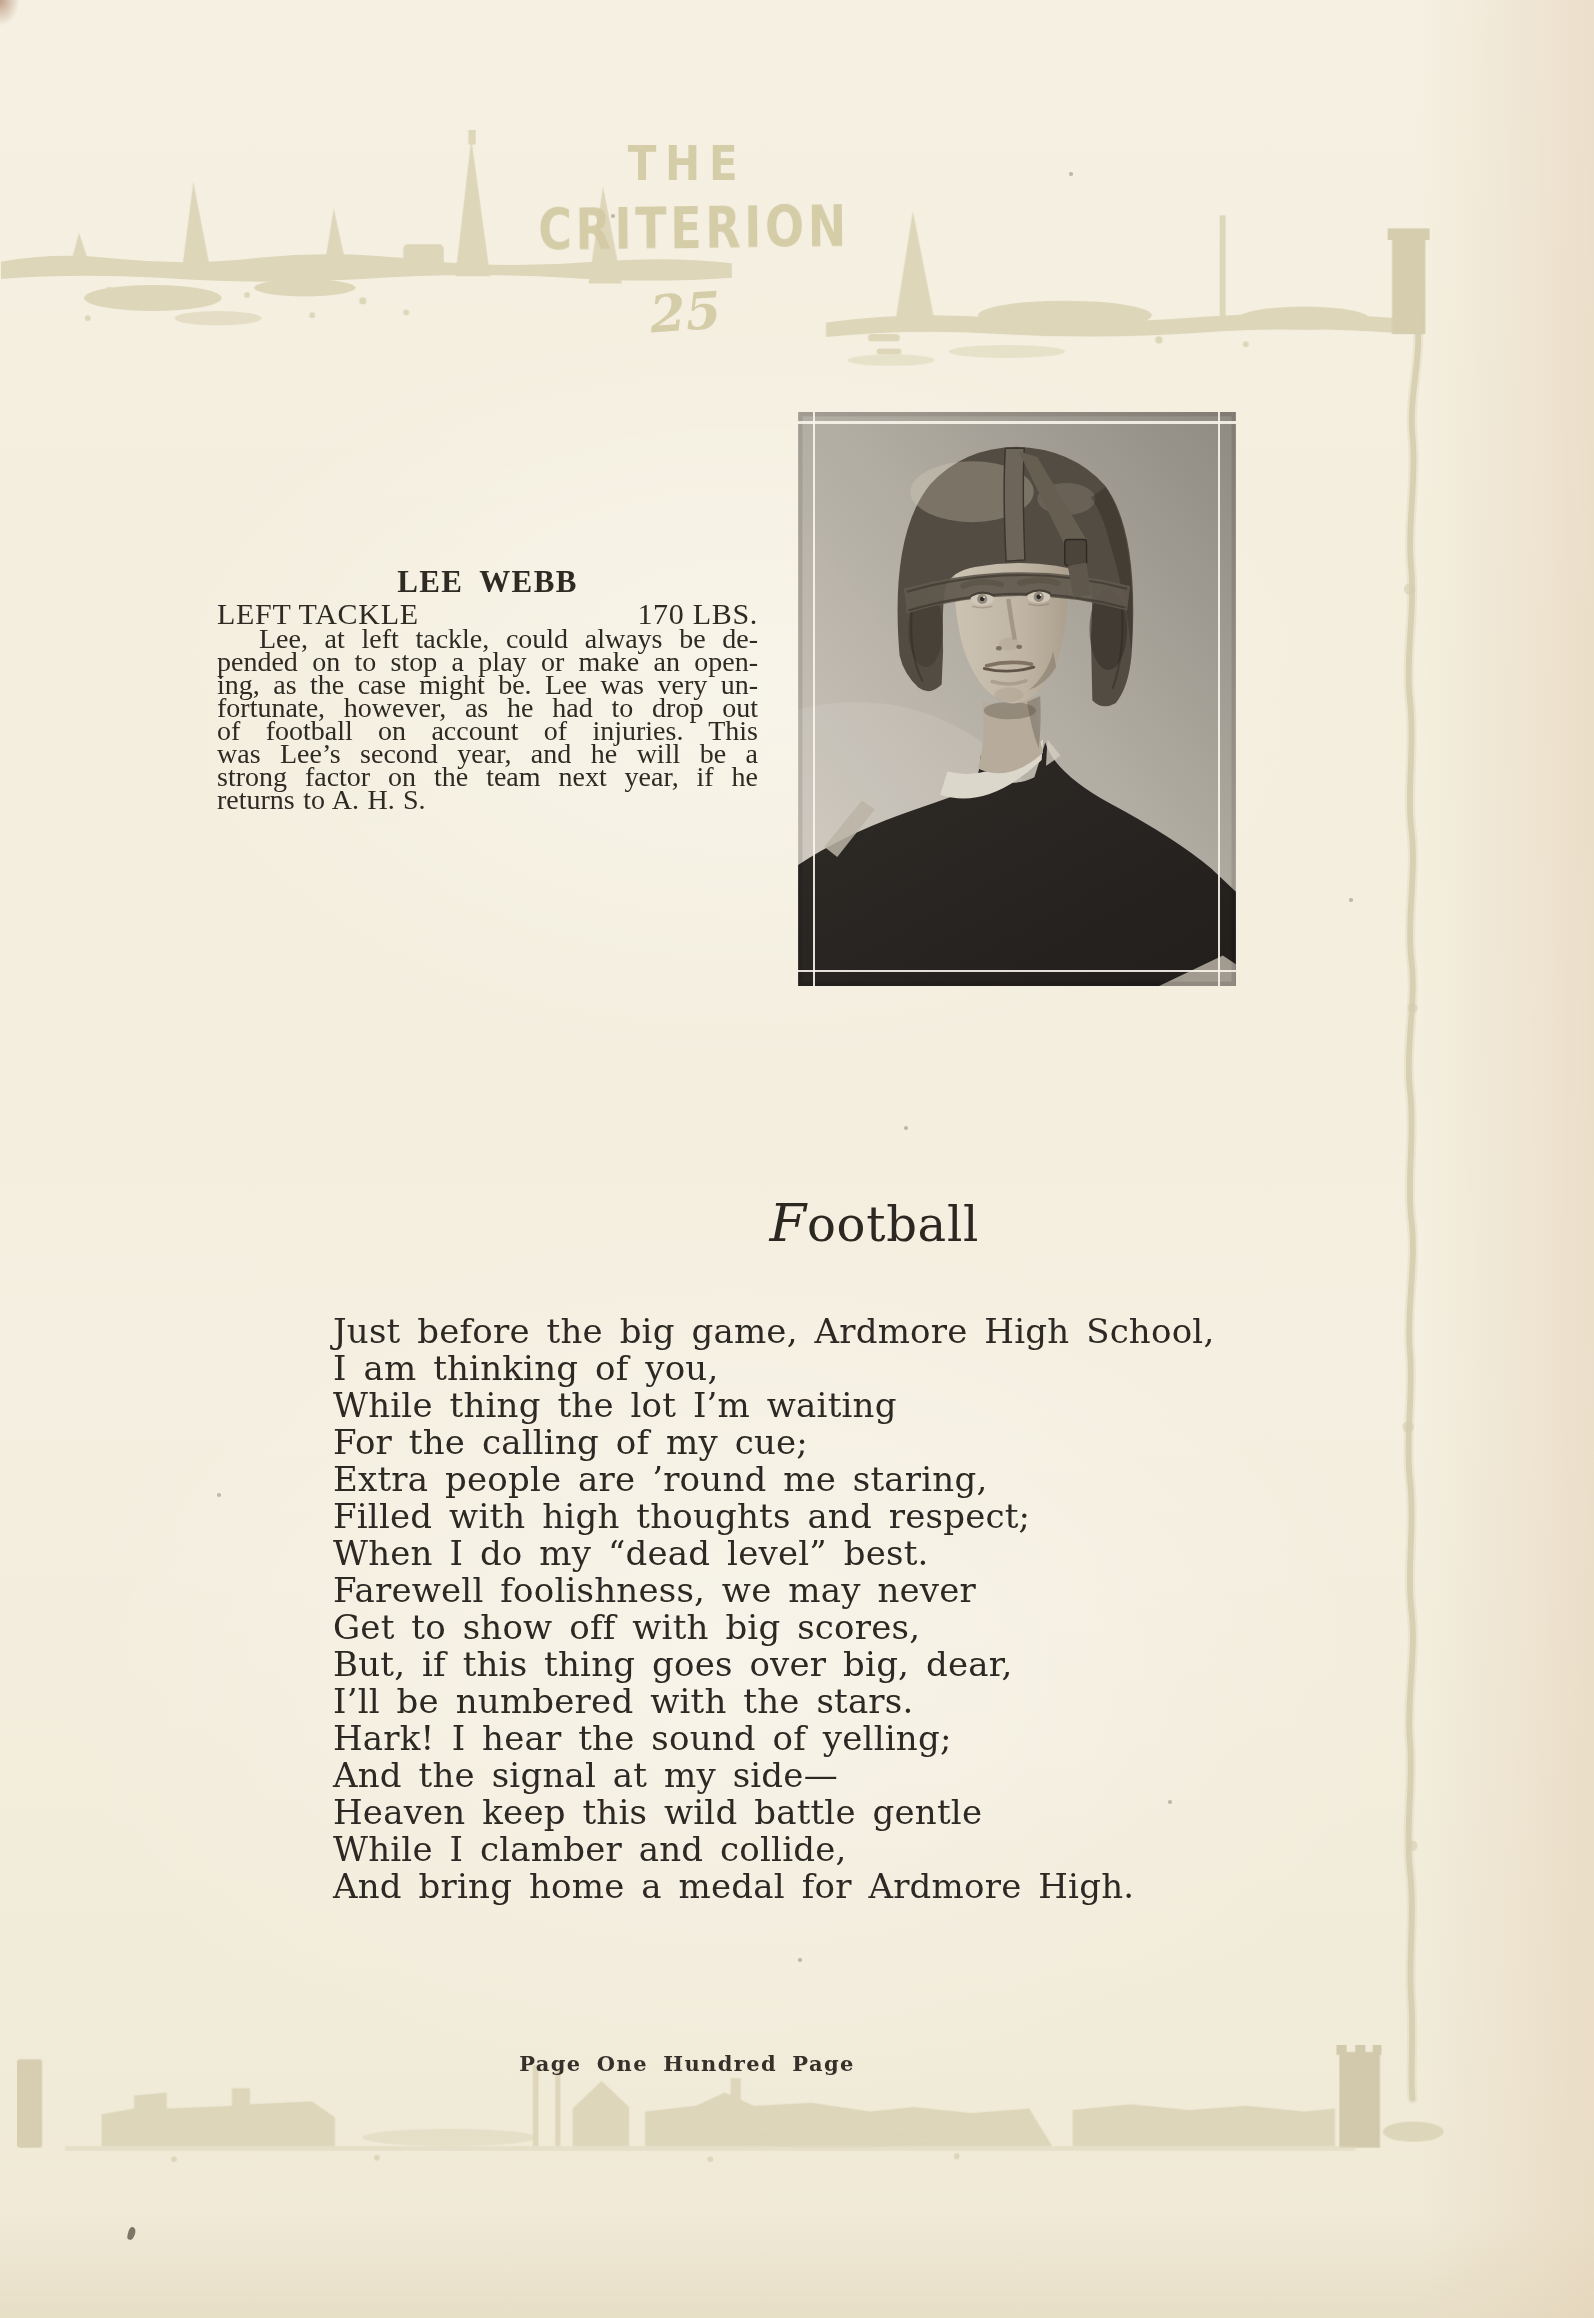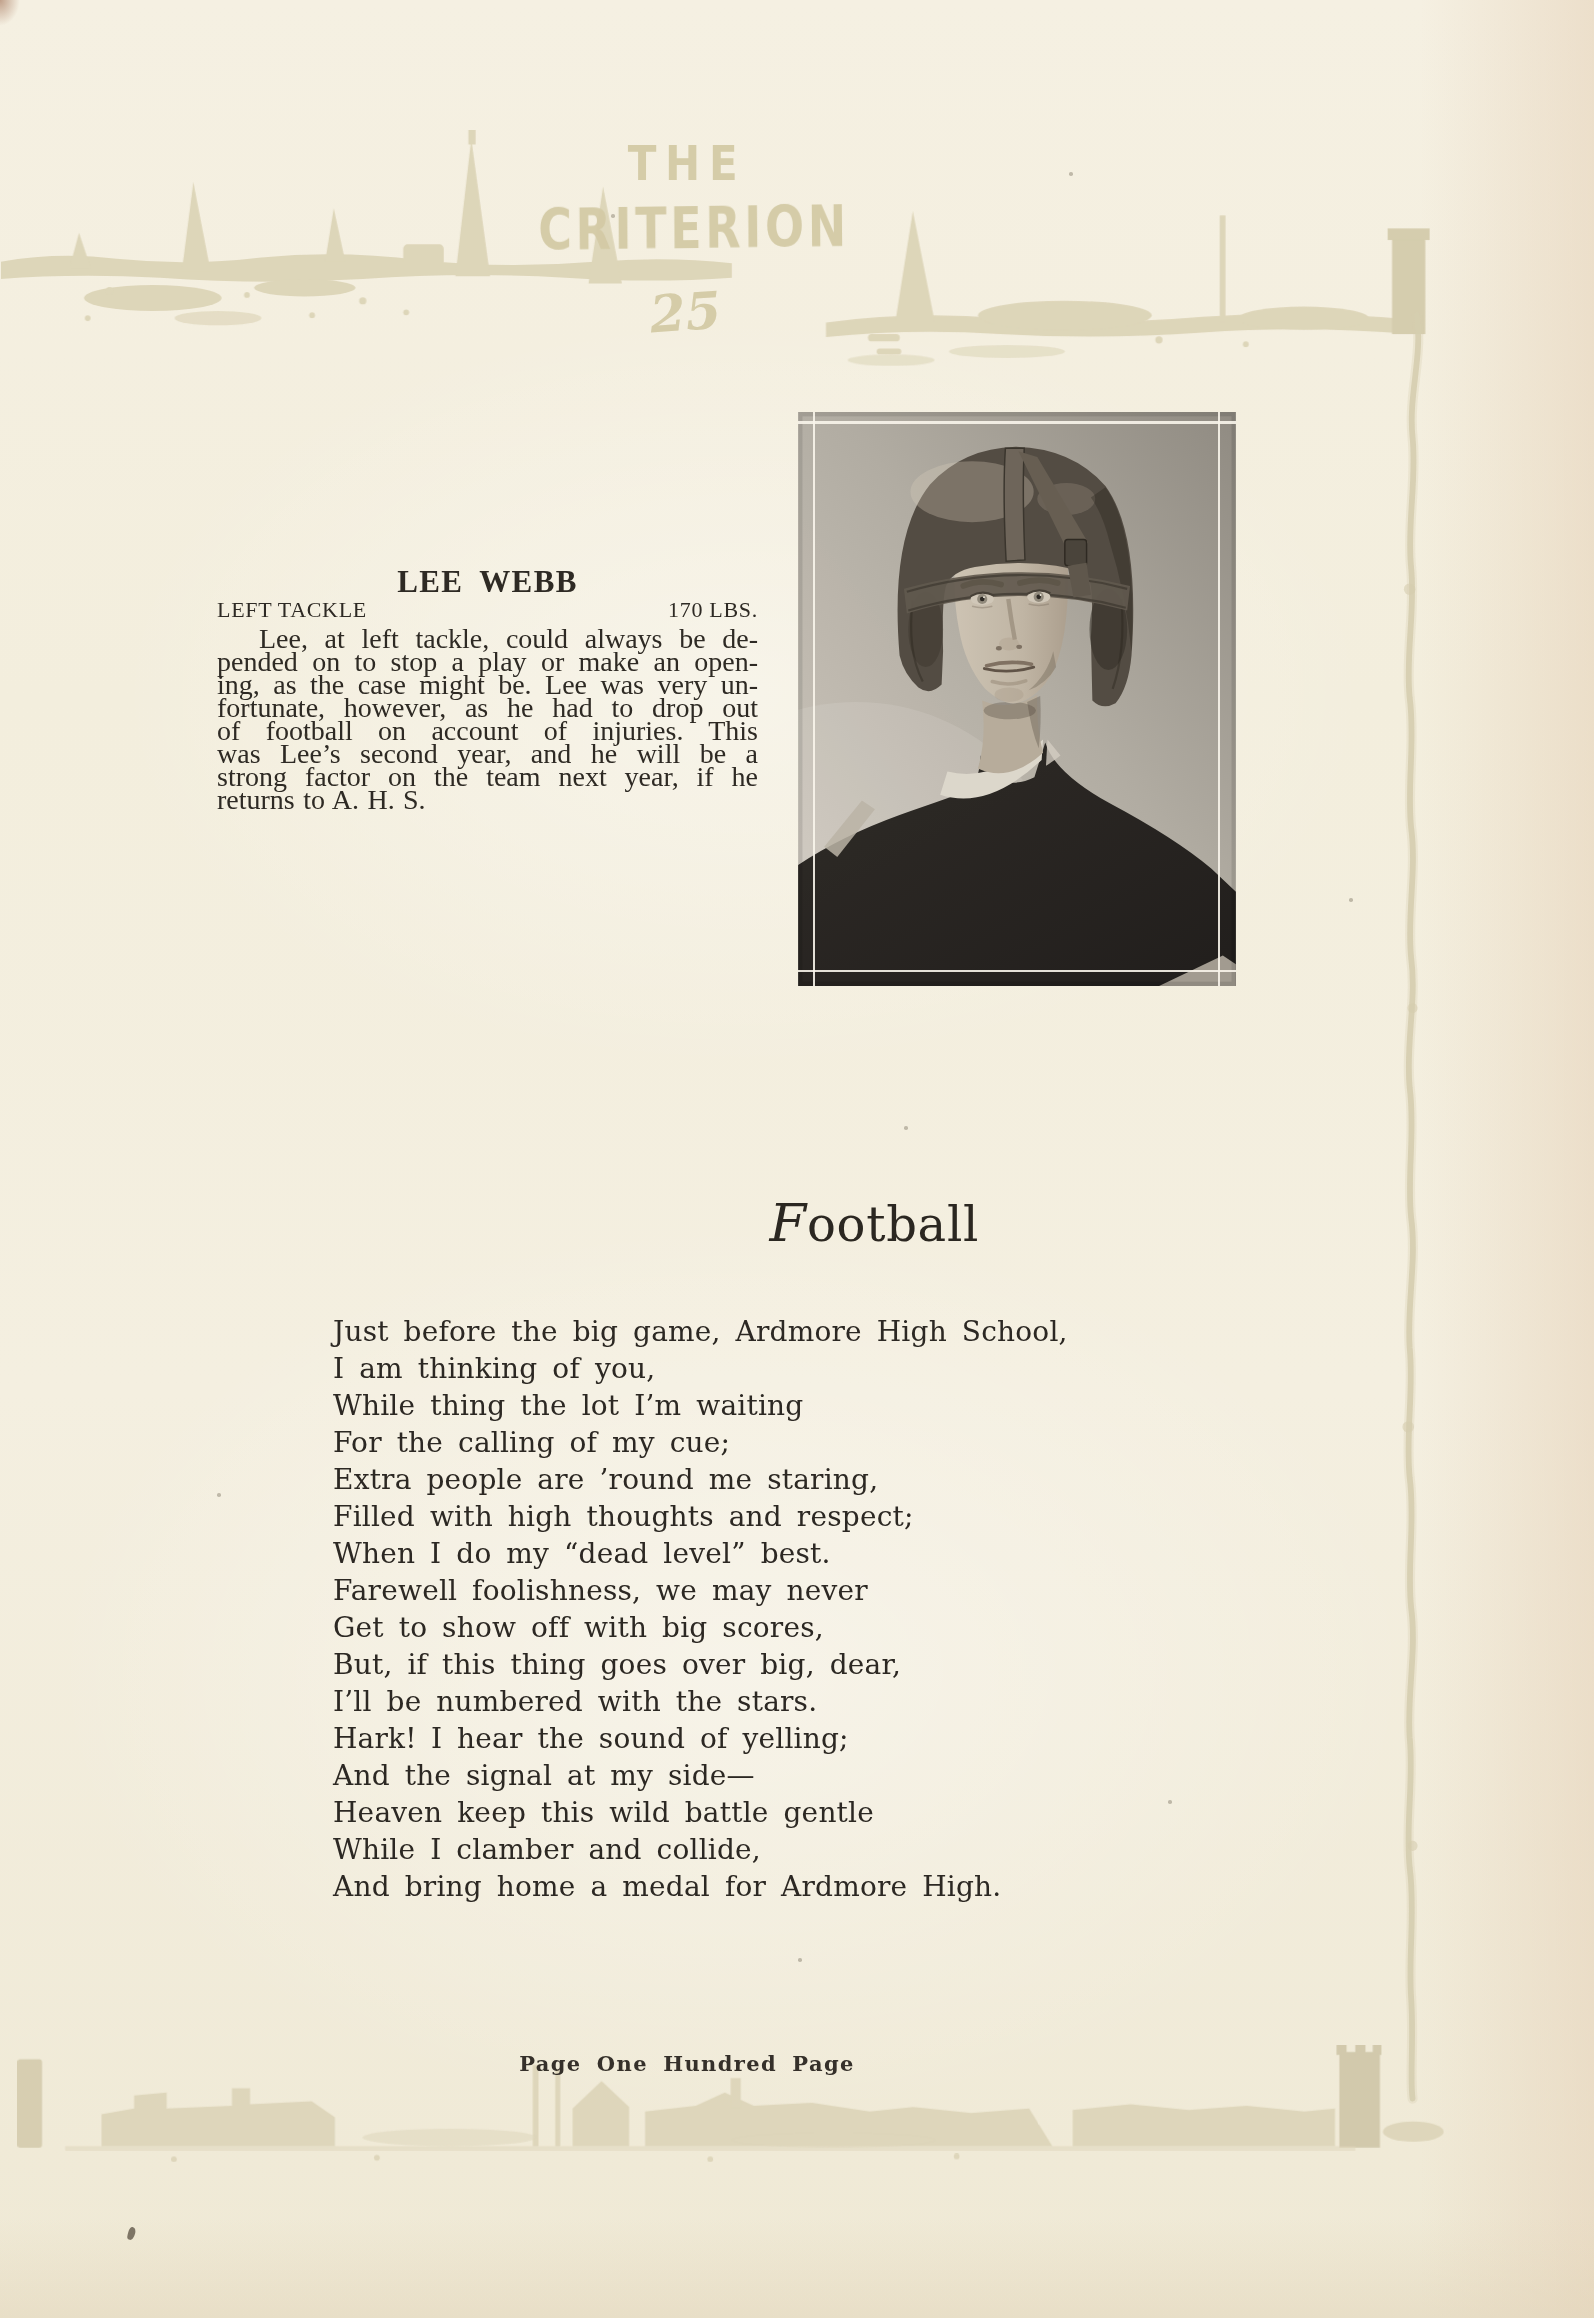--- a/index.html
+++ b/index.html
@@ -23,39 +23,39 @@
   .mh-crit{left:404px;top:206px;width:580px;font-size:46px;letter-spacing:3.6px;
     transform:scaleY(1.22) rotate(-0.6deg);}
   .mh-year{left:613px;top:287px;width:145px;font-size:51px;font-family:"DejaVu Serif",serif;
     font-style:italic;font-weight:bold;transform:rotate(-4deg);}
   .art{position:absolute;}
   
   .profile{position:absolute;left:217px;top:0;width:541px;height:869px;font-family:Liberation Serif, serif;}
   .pname{position:absolute;left:0;top:566px;width:100%;text-align:center;margin:0;
     font-size:31px;font-weight:bold;letter-spacing:1.4px;word-spacing:7.2px;line-height:1;}
   .prow{position:absolute;left:0;top:599px;width:100%;display:flex;justify-content:space-between;
-    font-size:22px;letter-spacing:0.7px;line-height:1;font-weight:bold;}
+    font-size:30px;letter-spacing:0.7px;line-height:1;font-weight:bold;}
   .prow span{font-weight:normal;}
   .bio{position:absolute;left:0;top:627px;width:100%;font-size:28px;}
   .bio-line{line-height:23px;text-align:justify;text-align-last:justify;word-spacing:1.4px;}
   .bio-line.indent{text-indent:42px;}
   .bio-line.last{text-align-last:left;}
   
   .photo{position:absolute;left:798px;top:412px;width:438px;height:574px;margin:0;
     overflow:hidden;filter:sepia(.06);}
   .photo svg{position:absolute;left:0;top:0;}
   .crop{position:absolute;background:#f4f2ec;opacity:.9;}
   .crop.v{top:0;width:2.2px;height:100%;}
   .crop.h{left:0;height:2.2px;width:100%;}
   
   .section-title{position:absolute;left:399px;top:1194px;width:580px;margin:0;text-align:right;
     font-size:48px;font-weight:normal;letter-spacing:0.7px;color:#2b2721;line-height:1.1;}
   .section-title::first-letter{font-style:italic;font-size:1.1em;}
   
-  .poem{position:absolute;left:333px;top:1313px;font-size:28px;line-height:37px;
+  .poem{position:absolute;left:333px;top:1313px;font-size:34px;line-height:37px;
     letter-spacing:0.2px;word-spacing:5.8px;color:#2c2823;}
   
   .footer{position:absolute;left:397px;top:2053px;width:580px;text-align:center;font-size:21px;
     font-weight:bold;letter-spacing:1.4px;word-spacing:6.5px;color:#35302a;line-height:1;}
   .ink-speck{position:absolute;left:128px;top:2227px;width:6.5px;height:13px;background:#4e4437;
     border-radius:50% 50% 60% 40%;transform:rotate(14deg);opacity:.7;}
   .dust{position:absolute;width:3.6px;height:3.6px;border-radius:50%;background:rgba(80,70,52,.32);}
 </style>
 </head>
 <body>

